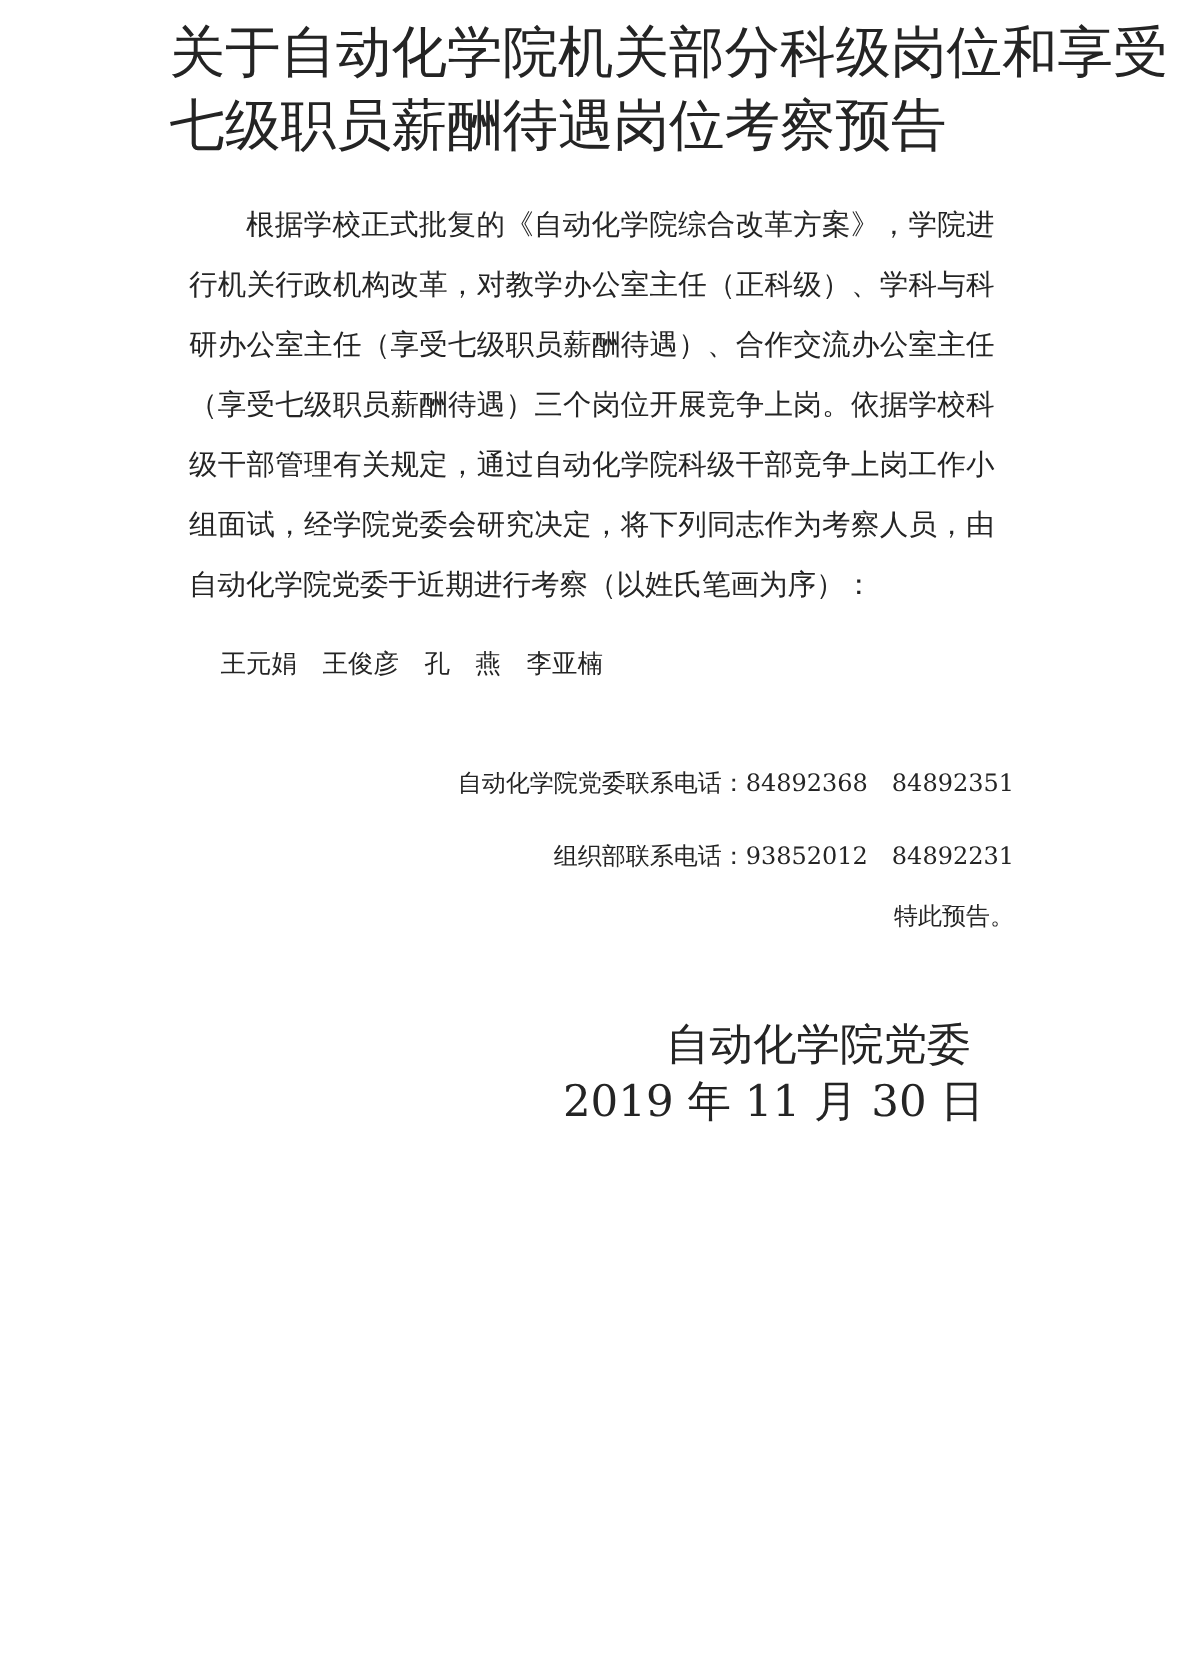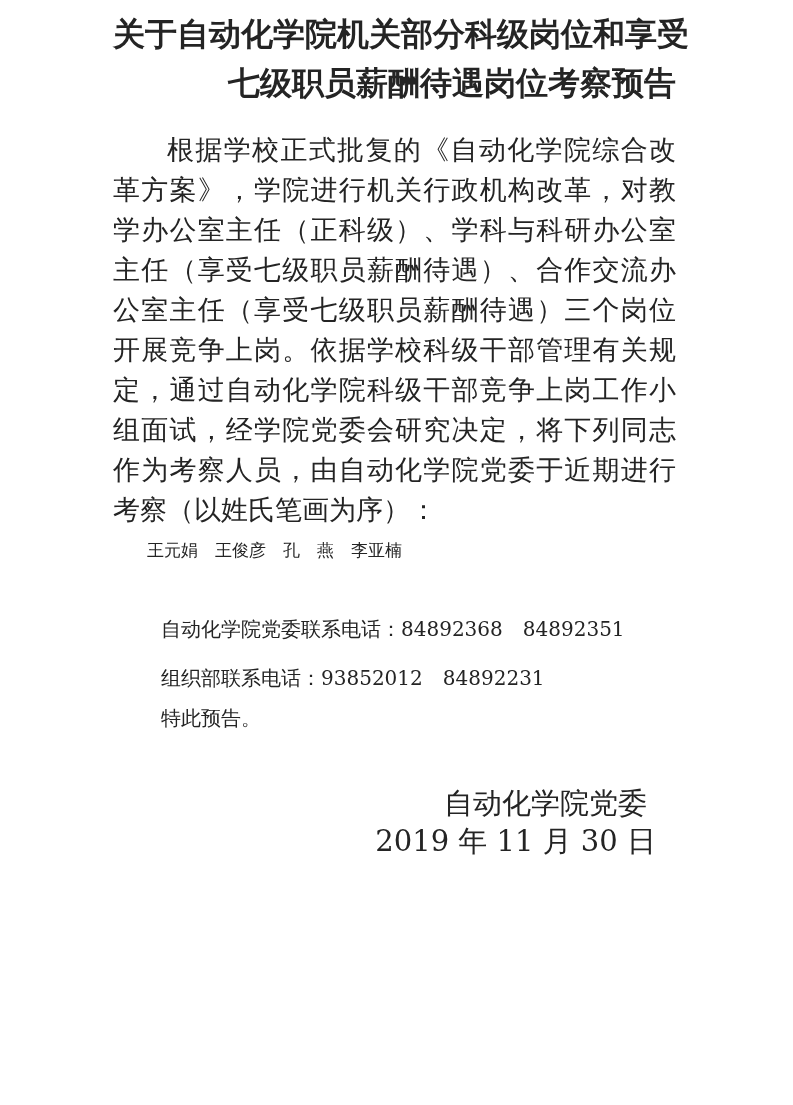--- a/index.html
+++ b/index.html
@@ -10,51 +10,52 @@
     margin: 0 auto;
     background: #ffffff;
     color: #242424;
     font-family: "DejaVu Serif", "Liberation Serif", serif;
     box-sizing: border-box;
     padding: 10px 117px 0 113px;
     overflow: hidden;
   }
   .title {
     margin: 0;
-    font-size: 32px;
-    font-weight: bold;
+    font-size: 37px;
+    font-weight: normal;
     line-height: 49px;
-    text-align: right;
+    text-align: left;
     letter-spacing: 0;
   }
   .title-line { display: block; white-space: nowrap; }
   .para {
-    margin: 0;
-    font-size: 27px;
+    margin: 13px;
+    font-size: 19px;
     line-height: 40px;
     text-align: justify;
     text-justify: inter-ideograph;
     line-break: strict;
     word-break: normal;
   }
   .indent { text-indent: 2em; }
   .para-intro { margin-top: 22px; }
   .names {
     margin: 0;
     font-size: 17px;
     line-height: 40px;
     text-indent: 2em;
     white-space: nowrap;
   }
   .contact {
     margin: 0;
-    font-size: 20px;
+    font-size: 16px;
     line-height: 40px;
     text-indent: 2.4em;
     white-space: nowrap;
+    text-align: right;
   }
   .contact-committee { margin-top: 39px; }
   .contact-org { margin-top: 9px; }
   .closing { margin-top: 0; }
   .sig-block {
     margin-top: 45px;
     text-align: right;
     padding-right: 20px;
     font-size: 29px;
     line-height: 40px;

